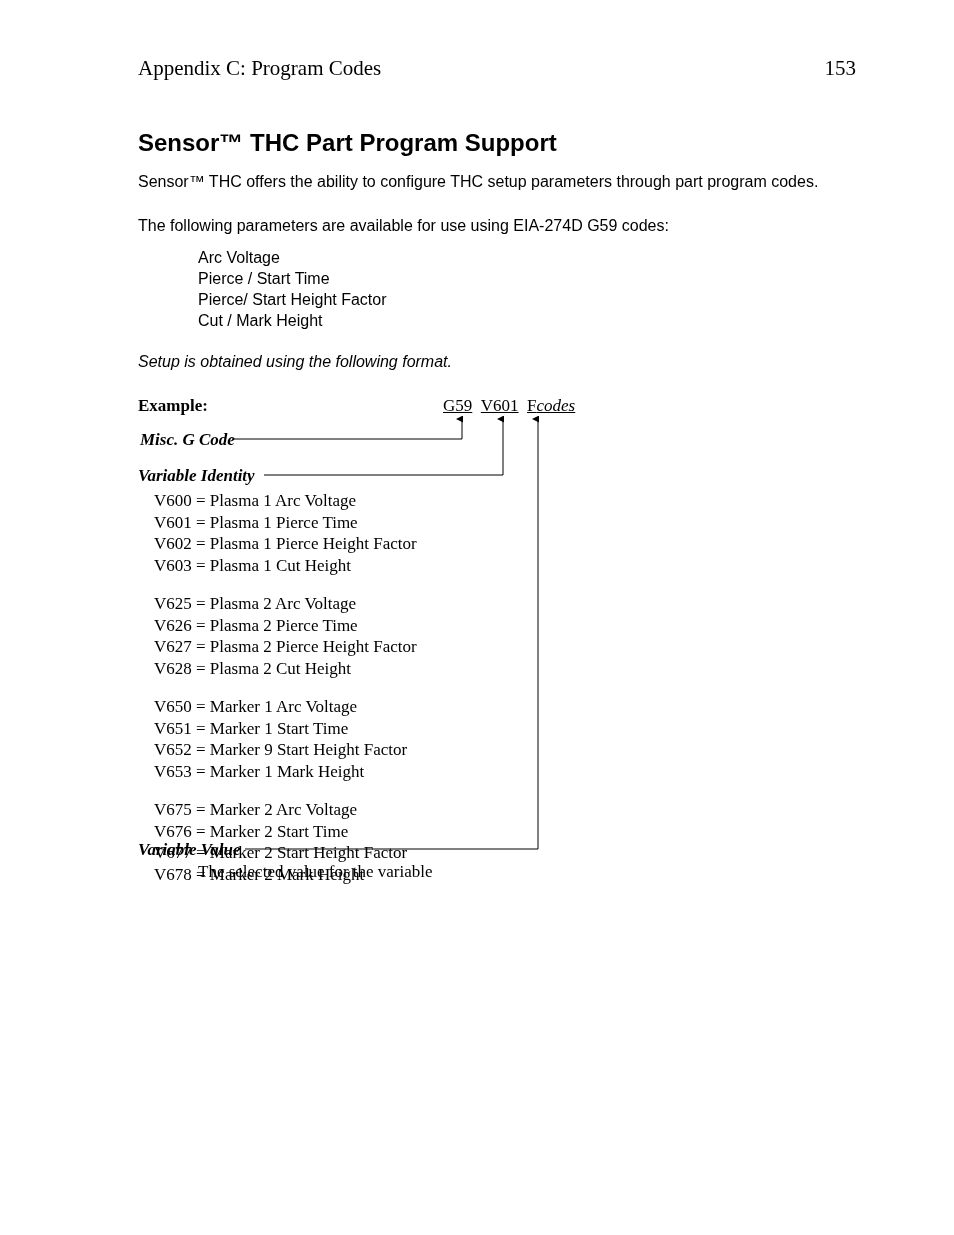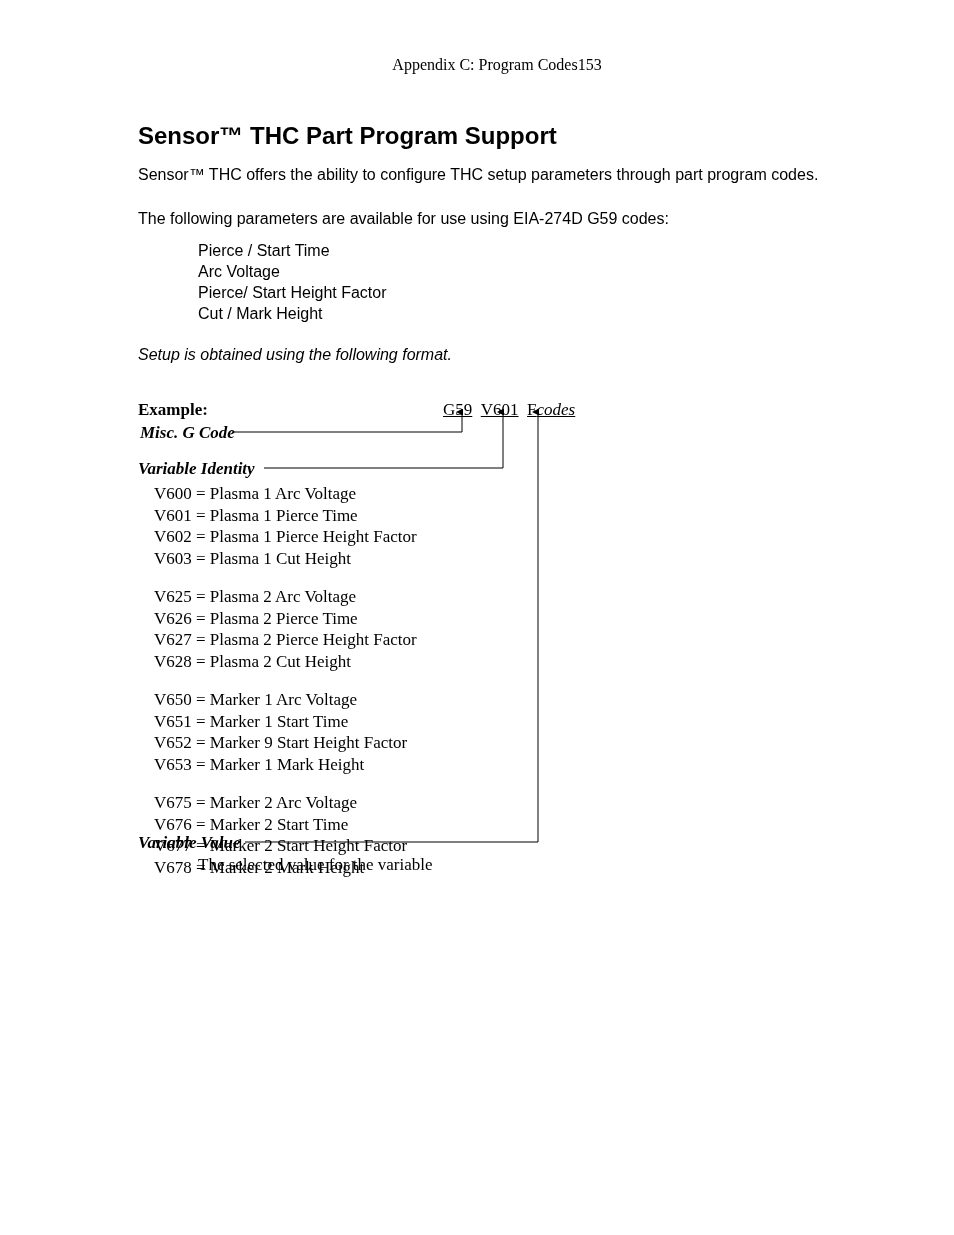--- a/index.html
+++ b/index.html
@@ -13,22 +13,22 @@
   }
   .page {
     position: relative;
     width: 954px;
     height: 1235px;
     box-sizing: border-box;
     padding: 56px 98px 0 138px;
   }
   .running-head {
     display: flex;
-    justify-content: center;
-    font-size: 16px;
+    justify-content: space-between;
+    font-size: 21px;
     font-family: "Times New Roman", serif;
     margin-bottom: 48px;
   }
   .h1 {
     font-family: Arial, Helvetica, sans-serif;
     font-weight: bold;
     font-size: 24px;
     margin-bottom: 14px;
   }
   .body-sans {
@@ -96,22 +96,22 @@
     <span>153</span>
   </div>
 
   <div class="h1">Sensor™ THC Part Program Support</div>
 
   <div class="body-sans para">Sensor™ THC offers the ability to configure THC setup parameters through part program codes.</div>
 
   <div class="body-sans" style="margin-bottom:12px;">The following parameters are available for use using EIA-274D G59 codes:</div>
 
   <div class="body-sans indent-list">
+    <div>Arc Voltage</div>
     <div>Pierce / Start Time</div>
-    <div>Arc Voltage</div>
     <div>Pierce/ Start Height Factor</div>
     <div>Cut / Mark Height</div>
   </div>
 
   <div class="body-sans" style="margin-bottom:22px;font-style:italic;">Setup is obtained using the following format.</div>
 
   <div class="example-area" style="height:490px;">
 
     <svg class="arrow-svg" width="720" height="490">
       <defs>
@@ -123,21 +123,21 @@
       <line x1="95" y1="44" x2="324" y2="44" stroke="#000" stroke-width="1"></line>
       <line x1="324" y1="44" x2="324" y2="24" stroke="#000" stroke-width="1" marker-end="url(#arrowhead)"></line>
 
       <line x1="126" y1="80" x2="365" y2="80" stroke="#000" stroke-width="1"></line>
       <line x1="365" y1="80" x2="365" y2="24" stroke="#000" stroke-width="1" marker-end="url(#arrowhead)"></line>
 
       <line x1="107" y1="454" x2="400" y2="454" stroke="#000" stroke-width="1"></line>
       <line x1="400" y1="454" x2="400" y2="24" stroke="#000" stroke-width="1" marker-end="url(#arrowhead)"></line>
     </svg>
 
-    <div class="ex-row" style="position:absolute; left:0; top:12px;">
+    <div class="ex-row" style="position:absolute; left:0; top:1px;">
       <div class="ex-label">Example:</div>
       <div class="ex-code-cell">
         <span class="ex-code">
           <span class="g59">G59</span><span class="sp">&nbsp;&nbsp;</span><span>V601</span><span class="sp">&nbsp;&nbsp;</span><span class="fval-f">F</span><span class="fval-i">codes</span>
         </span>
       </div>
     </div>
 
     <div style="position:absolute; left:2px; top:35px;">
       <span class="sec-label">Misc. G Code</span>

